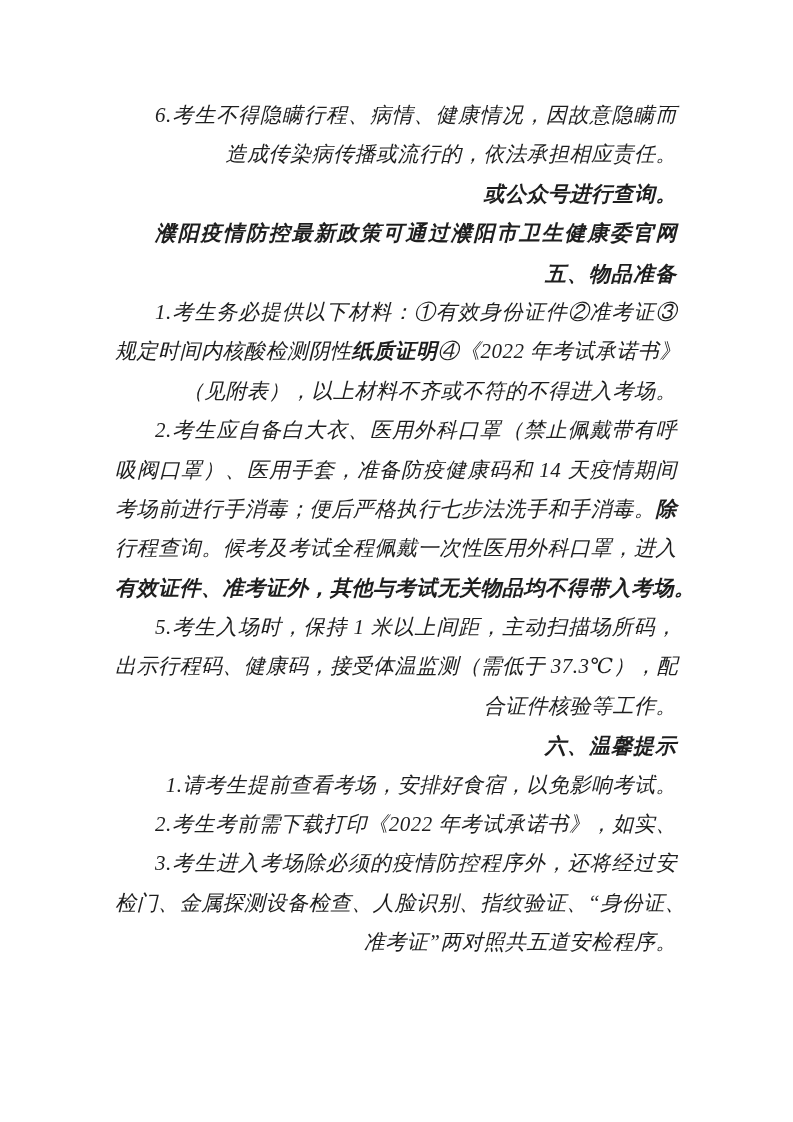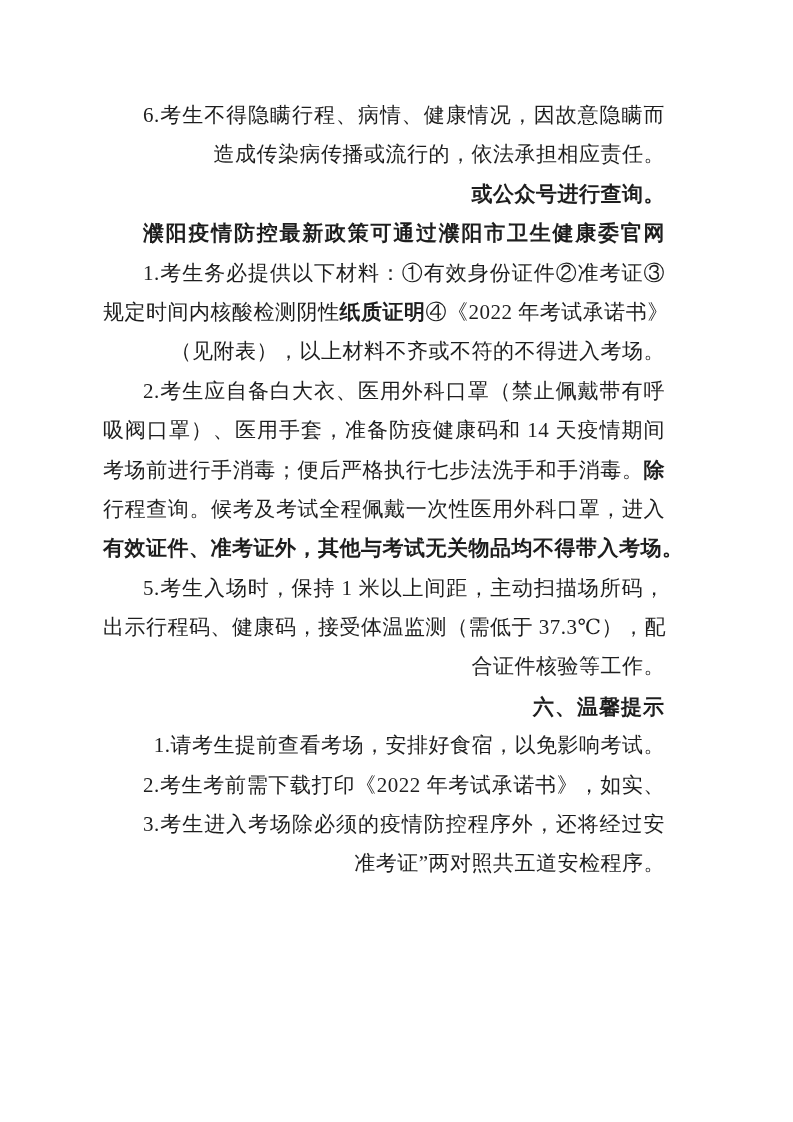--- a/index.html
+++ b/index.html
@@ -12,22 +12,23 @@
     width: 793px;
     height: 1122px;
     background: #ffffff;
     overflow: hidden;
     font-family: "Liberation Serif", "DejaVu Serif", serif;
     color: #1e1e1e;
   }
   .content {
     position: absolute;
     top: 96px;
-    left: 103px;
+    left: 115px;
     width: 562px;
+    font-style: italic;
   }
   .paragraph { margin: 0; padding: 0; }
   .line {
     height: 39.4px;
     line-height: 39.4px;
     font-size: 21px;
     white-space: nowrap;
     text-align: right;
     letter-spacing: 0.5px;
   }
@@ -50,20 +51,23 @@
 <div class="page">
   <div class="content">
       <div class="paragraph">
         <div class="line justify indent"><span>6.考生不得隐瞒行程、病情、健康情况，因故意隐瞒而</span></div>
         <div class="line"><span>造成传染病传播或流行的，依法承担相应责任。</span></div>
       </div>
       <div class="paragraph">
         <div class="line"><span class="bold">或公众号进行查询。</span></div>
         <div class="line justify indent"><span class="bold">濮阳疫情防控最新政策可通过濮阳市卫生健康委官网</span></div>
       </div>
+      <div class="paragraph heading">
+        <div class="line indent"><span class="bold">五、物品准备</span></div>
+      </div>
       <div class="paragraph">
         <div class="line justify indent"><span>1.考生务必提供以下材料：①有效身份证件②准考证③</span></div>
         <div class="line justify"><span>规定时间内核酸检测阴性</span><span class="bold">纸质证明</span><span>④《2022 年考试承诺书》</span></div>
         <div class="line"><span>（见附表），以上材料不齐或不符的不得进入考场。</span></div>
       </div>
       <div class="paragraph">
         <div class="line justify indent"><span>2.考生应自备白大衣、医用外科口罩（禁止佩戴带有呼</span></div>
         <div class="line justify"><span>吸阀口罩）、医用手套，准备防疫健康码和 14 天疫情期间</span></div>
         <div class="line justify"><span>考场前进行手消毒；便后严格执行七步法洗手和手消毒。</span><span class="bold">除</span></div>
         <div class="line justify"><span>行程查询。候考及考试全程佩戴一次性医用外科口罩，进入</span></div>
@@ -78,16 +82,17 @@
         <div class="line indent"><span class="bold">六、温馨提示</span></div>
       </div>
       <div class="paragraph">
         <div class="line indent"><span>1.请考生提前查看考场，安排好食宿，以免影响考试。</span></div>
       </div>
       <div class="paragraph">
         <div class="line justify indent"><span>2.考生考前需下载打印《2022 年考试承诺书》，如实、</span></div>
       </div>
       <div class="paragraph">
         <div class="line justify indent"><span>3.考生进入考场除必须的疫情防控程序外，还将经过安</span></div>
+        <div class="line justify"><span>检门、金属探测设备检查、人脸识别、指纹验证、“身份证、</span></div>
         <div class="line"><span>准考证”两对照共五道安检程序。</span></div>
       </div>
     </div>
 </div>
 
 </body></html>

